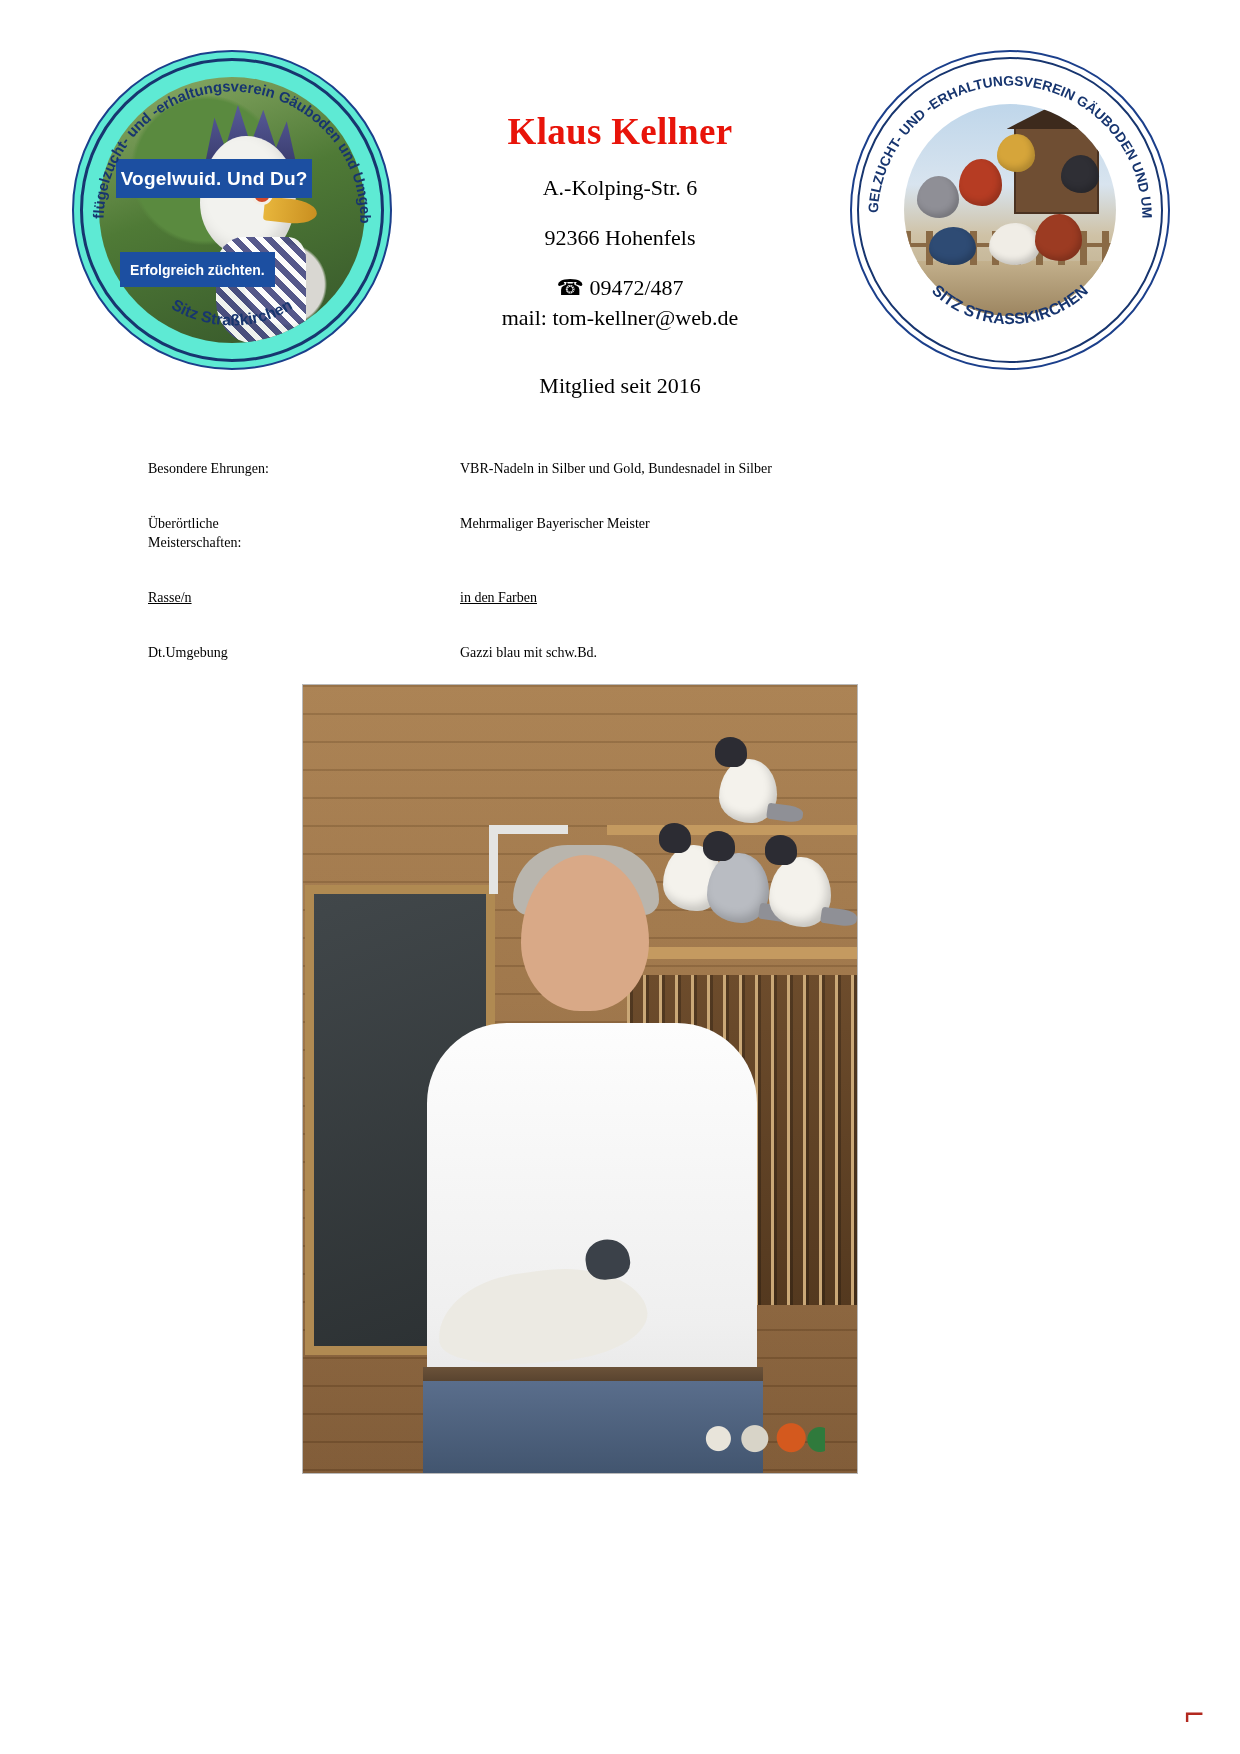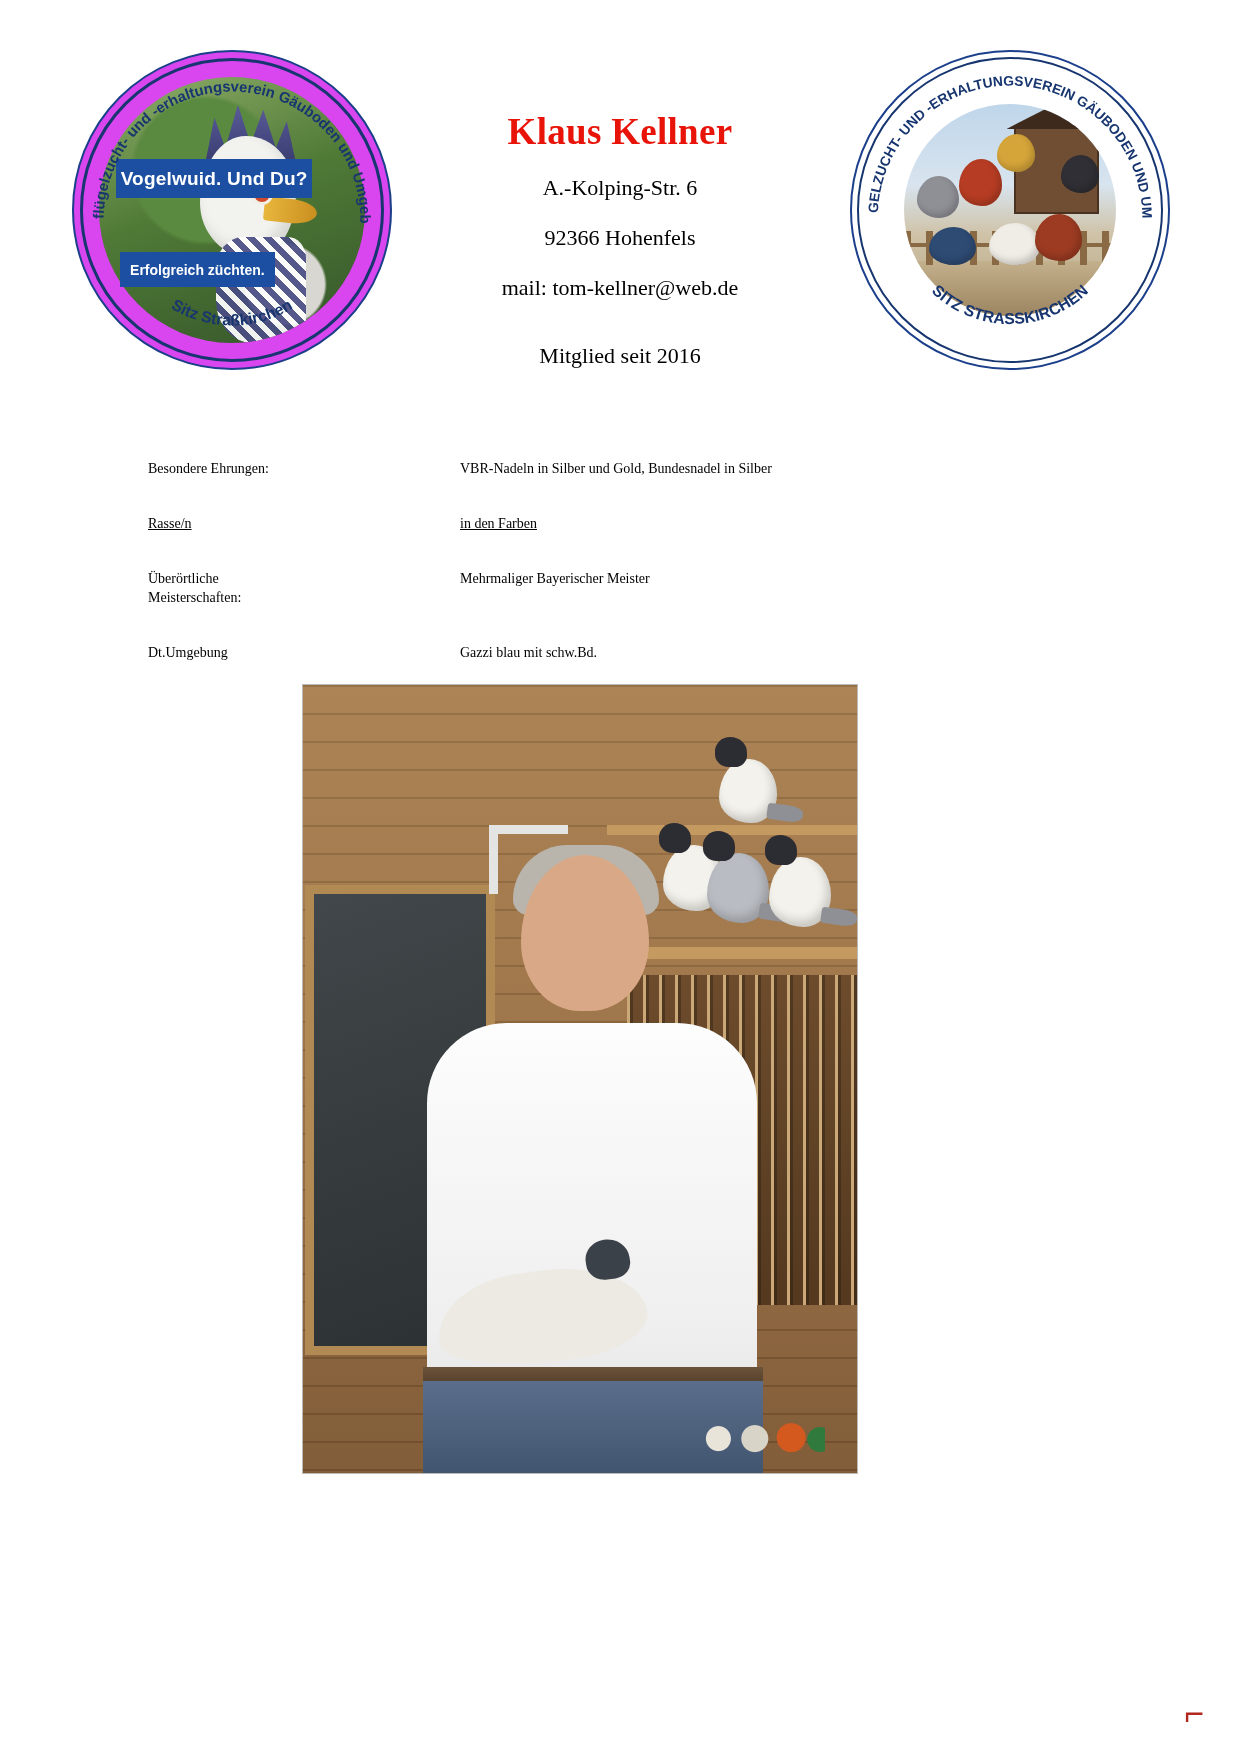--- a/index.html
+++ b/index.html
@@ -26,21 +26,21 @@
   }
 
   
   .logo-left {
     position: absolute;
     left: 72px;
     top: 20px;
     width: 320px;
     height: 320px;
     border-radius: 50%;
-    background: #d946ef;
+    background: #5eead4;
     border: 2px solid #1b3f8b;
     box-sizing: border-box;
     overflow: hidden;
   }
   .logo-left .ring {
     position: absolute;
     left: 6px; top: 6px; right: 6px; bottom: 6px;
     border-radius: 50%;
     border: 3px solid #17356f;
     box-sizing: border-box;
@@ -438,20 +438,24 @@
       <text font-size="16">
         <textPath href="#arcBotL" startOffset="50%" text-anchor="middle">Sitz Straßkirchen</textPath>
       </text>
     </svg>
   </div>
 
   <div class="address">
     <div class="name">Klaus Kellner</div>
     <div class="addr-line">A.-Kolping-Str. 6</div>
     <div class="addr-line">92366 Hohenfels</div>
+    <div class="addr-line tight">
+      <span>☎</span>
+      <span>09472/487</span>
+    </div>
     <div class="addr-line tight2">mail: tom-kellner@web.de</div>
     <div class="addr-line">Mitglied seit 2016</div>
   </div>
 
   <div class="logo-right">
     <div class="ring2"></div>
     <div class="scene">
       <div class="ground"></div>
       <div class="house"></div>
       <div class="fence"></div>
@@ -479,30 +483,30 @@
 </div>
 
 <div class="details">
 
   <div class="row">
     <div class="label">Besondere Ehrungen:</div>
     <div class="value">VBR-Nadeln in Silber und Gold, Bundesnadel in Silber</div>
   </div>
 
   <div class="row">
-    <div class="label u">Rasse/n</div>
-    <div class="value u">in den Farben</div>
-  </div>
-
-  <div class="row">
     <div class="label">
       <div>Überörtliche</div>
       <div>Meisterschaften:</div>
     </div>
     <div class="value">Mehrmaliger Bayerischer Meister</div>
+  </div>
+
+  <div class="row">
+    <div class="label u">Rasse/n</div>
+    <div class="value u">in den Farben</div>
   </div>
 
   <div class="row">
     <div class="label">Dt.Umgebung</div>
     <div class="value">Gazzi blau mit schw.Bd.</div>
   </div>
 </div>
 
 <div class="photo-frame">
   <div class="ph-wall"></div>

